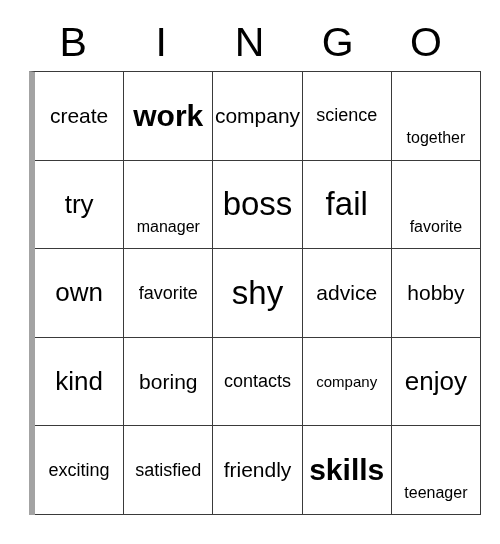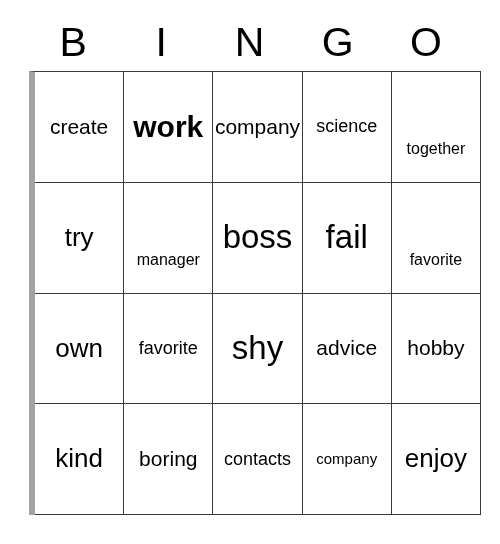--- a/index.html
+++ b/index.html
@@ -183,15 +183,32 @@
         <span class="cell-word s-xs">contacts</span>
       </div>
       <div class="cell">
         <span class="cell-word s-tiny">company</span>
       </div>
       <div class="cell">
         <span class="cell-word s-md">enjoy</span>
       </div>
     </div>
 
+    <div class="grid-row">
+      <div class="cell">
+        <span class="cell-word s-xs">exciting</span>
+      </div>
+      <div class="cell">
+        <span class="cell-word s-xs">satisfied</span>
+      </div>
+      <div class="cell">
+        <span class="cell-word s-sm">friendly</span>
+      </div>
+      <div class="cell">
+        <span class="cell-word s-lg">skills</span>
+      </div>
+      <div class="cell">
+        <span class="cell-word s-xxs">teenager</span>
+      </div>
+    </div>
 
   </div>
 </div>
 
 </body></html>

